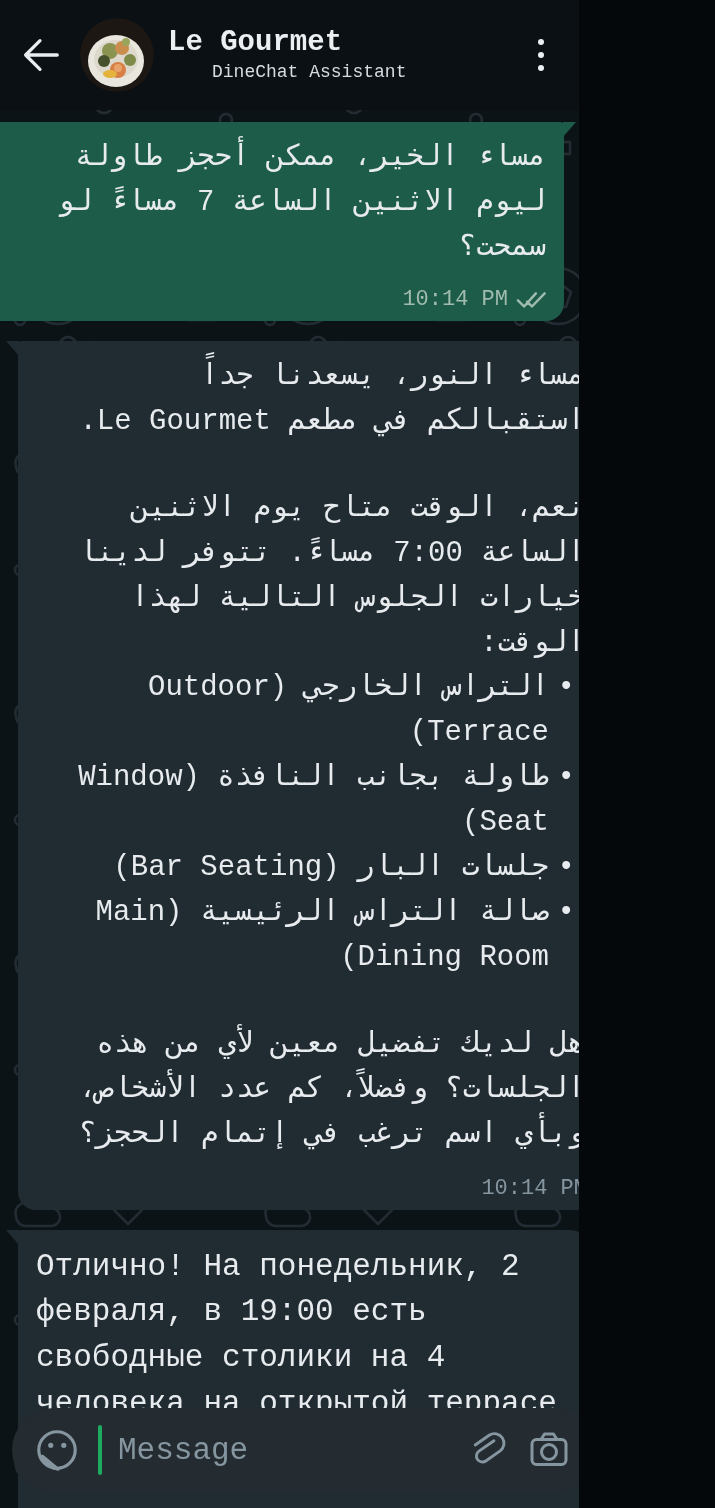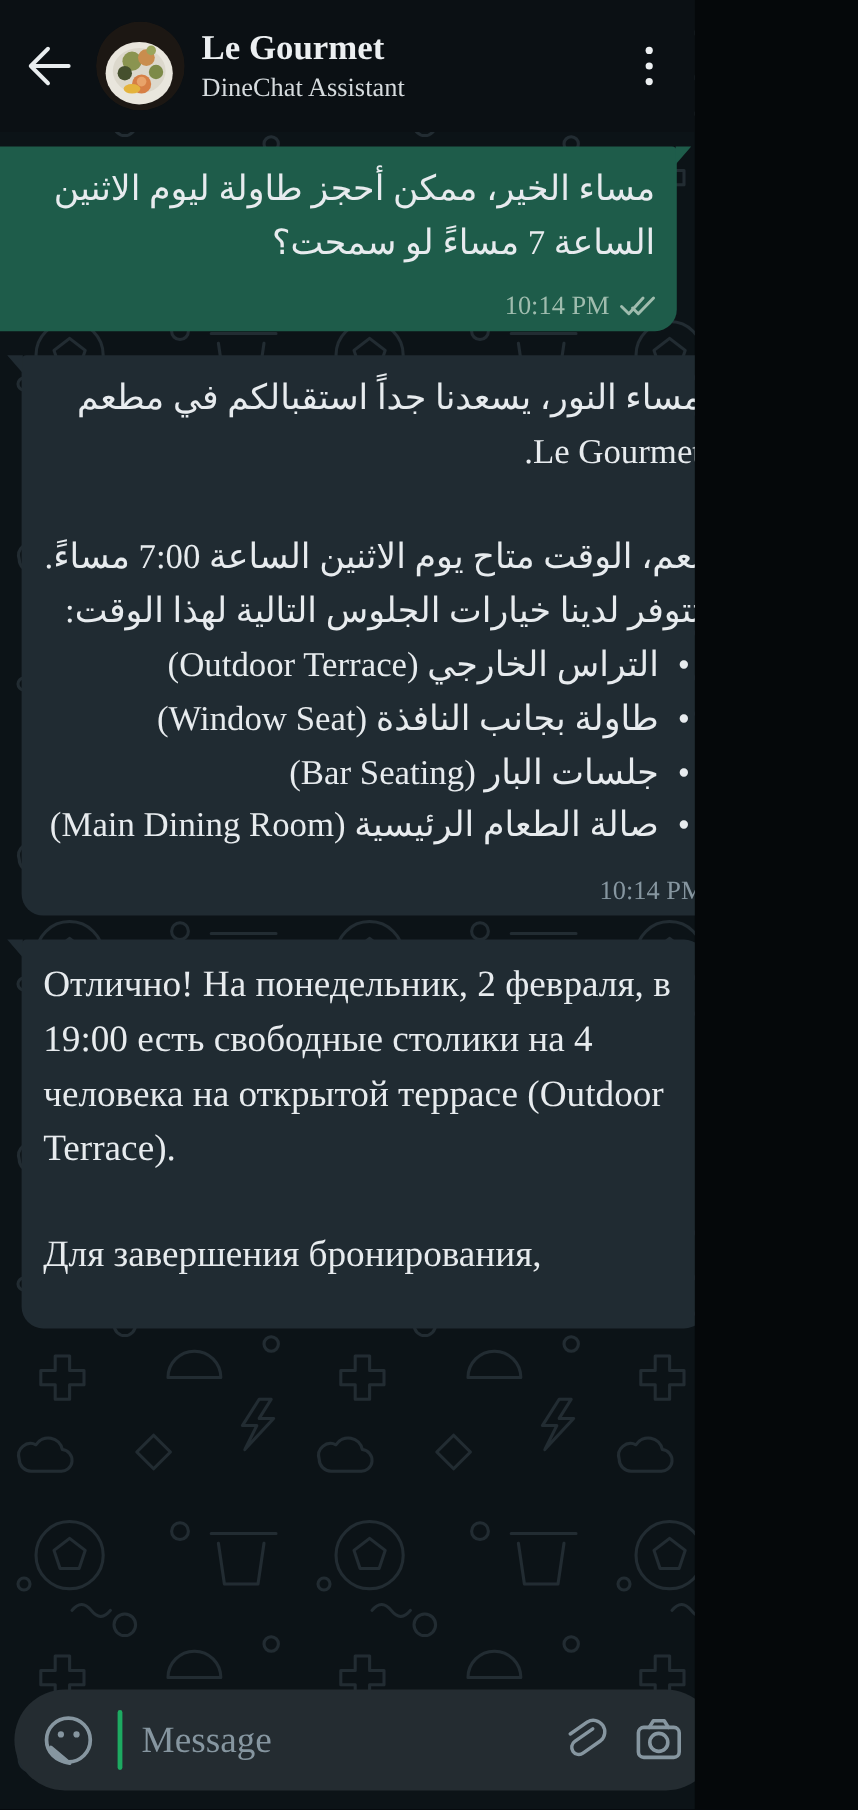--- a/index.html
+++ b/index.html
@@ -1,35 +1,35 @@
 <!DOCTYPE html>
 <html style="--app-bg: #0c1317; --header-bg: #0b1014; --doodle: #242e35; --bubble-in: #202b32; --bubble-out: #1e5c4a; --text: #e7ebee; --meta-in: #8696a0; --meta-out: #9fbcae; --header-title: #eceff1; --header-subtitle: #d6dbde; --pill-bg: #242c31; --icon-gray: #8696a0; --input-placeholder: #8696a0; --mic-green: #21c063; --mic-icon: #0d241a; --cursor-green: #1daa61; --fab-bg: #3a434a; --fab-icon: #c7d0d5;"><head>
 <meta charset="utf-8">
 <style>
   html,body{margin:0;padding:0;background:#05080a;}
   .app{
     position:relative;width:579px;height:1508px;overflow:hidden;
     background:var(--app-bg);
-    font-family:Liberation Serif, serif;
+    font-family:Liberation Mono, monospace;
     -webkit-font-smoothing:antialiased;
   }
   
   .doodles{position:absolute;inset:0;z-index:0;color:var(--doodle);}
   
   .hdr{
     position:absolute;top:0;left:0;right:0;height:110px;z-index:5;
     background:var(--header-bg);
     display:flex;align-items:center;padding:0 16px 0 14px;gap:14px;box-sizing:border-box;
   }
   .iconbtn{background:none;border:none;padding:0;cursor:pointer;display:flex;align-items:center;justify-content:center;}
   .back{width:52px;height:52px;}
   .avatar{width:74px;height:74px;border-radius:50%;overflow:hidden;flex:0 0 auto;cursor:pointer;}
   .titles{display:flex;flex-direction:column;gap:4px;min-width:0;}
   .title{font-size:29px;font-weight:bold;color:var(--header-title);line-height:1.1;}
-  .subtitle{font-size:22px;color:var(--header-subtitle);line-height:1.1;}
+  .subtitle{font-size:18px;color:var(--header-subtitle);line-height:1.1;margin-left:44px;}
   .kebab{margin-left:auto;width:44px;height:60px;flex-direction:column;gap:7px;}
   .kdot{width:6px;height:6px;border-radius:50%;background:var(--header-title);}
   
   .chat{position:absolute;top:110px;left:0;right:0;bottom:0;z-index:1;
     display:flex;flex-direction:column;padding-top:12px;box-sizing:border-box;}
   .msg{
     position:relative;border-radius:18px;box-sizing:border-box;
     padding:14px 18px 12px;color:var(--text);font-size:29px;line-height:1.5;
   }
   .msg.out{align-self:flex-end;margin:0 15px 20px 0;background:var(--bubble-out);border-top-right-radius:4px;}
@@ -158,22 +158,23 @@
       </div>
     </div>
 
     <div class="msg in m2" dir="rtl">
       <div class="para">مساء النور، يسعدنا جداً استقبالكم في مطعم Le Gourmet.</div>
       <div class="para gap">نعم، الوقت متاح يوم الاثنين الساعة 7:00 مساءً. تتوفر لدينا خيارات الجلوس التالية لهذا الوقت:</div>
       <div>
         <div class="bullet">التراس الخارجي (Outdoor Terrace)</div>
         <div class="bullet">طاولة بجانب النافذة (Window Seat)</div>
         <div class="bullet">جلسات البار (Bar Seating)</div>
-        <div class="bullet">صالة الطعام الرئيسية (Main Dining Room)</div>
+        <div class="bullet">صالة التراس الرئيسية (Main Dining Room)</div>
       </div>
+      <div class="para gap">هل لديك تفضيل معين لأي من هذه الجلسات؟ وفضلاً، كم عدد الأشخاص، وبأي اسم ترغب في إتمام الحجز؟</div>
       <div class="meta">
         <span>10:14 PM</span>
       </div>
     </div>
 
 
     <div class="msg in m4">
       <div class="para">Отлично! На понедельник, 2 февраля, в 19:00 есть свободные столики на 4 человека на открытой террасе (Outdoor Terrace).</div>
       <div class="para gap">Для завершения бронирования,</div>
     </div>

